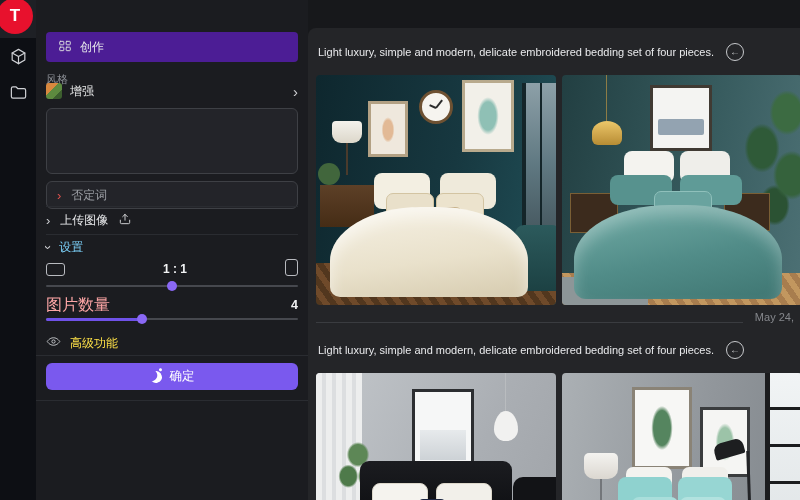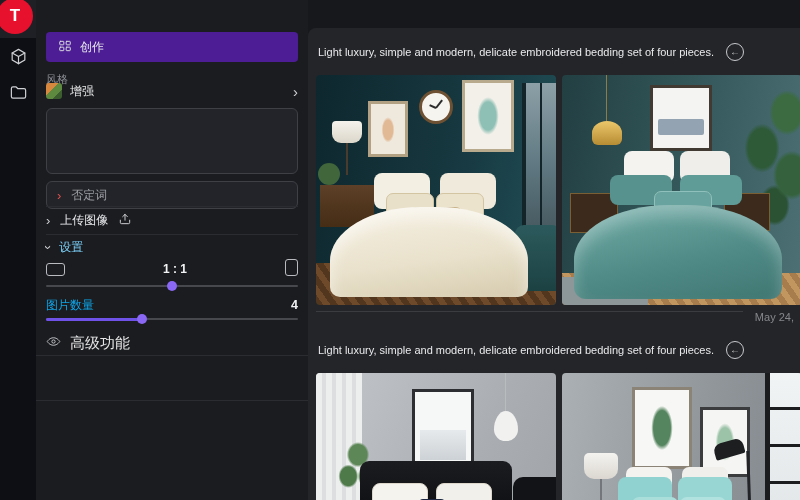--- a/index.html
+++ b/index.html
@@ -54,45 +54,45 @@
   .ratio-ic{border:1.5px solid #b9bbc0;border-radius:3px;cursor:pointer}
   #ratio-land{width:17px;height:11px}
   #ratio-port{width:11px;height:15px;margin-left:auto}
   #aspect-val{flex:1;text-align:center;font-size:12px;font-weight:bold;color:#f2f3f4}
   .slider{height:10px;cursor:pointer}
   .slider .track{position:absolute;left:0;right:0;top:4px;height:2px;background:#46484e;border-radius:2px}
   .slider .fill{position:absolute;left:0;top:3.5px;height:3px;background:#6f52e8;border-radius:2px}
   .slider .knob{position:absolute;top:0;width:10px;height:10px;border-radius:50%;background:#8a68f5;transform:translateX(-5px)}
   #aspect-slider{top:281px}
   #count-row{top:297px;height:16px;display:flex;align-items:center}
-  #count-row .lbl{font-size:12px;color:#0ea5e9}
+  #count-row .lbl{font-size:16px;color:#fca5a5}
   #count-row .val{margin-left:auto;font-size:12.5px;font-weight:bold;color:#f2f3f4}
   #count-slider{top:314px}
   #adv-row{top:334px;height:18px;display:flex;align-items:center;gap:9px;cursor:pointer}
   #adv-row svg{width:15px;height:15px;stroke:#c8cacd;fill:none;stroke-width:1.5}
-  #adv-row .lbl{font-size:15px;color:#e5e5e5}
+  #adv-row .lbl{font-size:12px;color:#fde047}
   .hline{left:0;width:272px;height:1px;background:#2a2c31}
   #confirm{top:363px;height:27px;left:10px;width:252px;border-radius:6px;background:#7a59ee;
        display:flex;align-items:center;justify-content:center;gap:8px;cursor:pointer}
   #confirm .lbl{font-size:12.5px;color:#fff}
   .moon{width:12px;height:12px;border-radius:50%;box-shadow:inset -4px -3px 0 0 #fff;transform:rotate(-18deg);position:relative}
   .moon:after{content:"";position:absolute;right:-2px;top:-1px;width:3px;height:3px;border-radius:50%;background:#fff}
 
   
   #main{left:308px;top:28px;width:492px;height:472px;background:#242528;border-top-left-radius:8px;overflow:hidden}
   .prow{left:10px;height:22px;display:flex;align-items:center;gap:12px}
   .prow .ptxt{font-size:11px;color:#e9eaec}
   .reuse{width:16px;height:16px;border:1px solid #c7c9cc;border-radius:50%;flex:none;display:flex;
          align-items:center;justify-content:center;color:#c7c9cc;font-size:10px;line-height:1;cursor:pointer}
   .imgrow{left:8px;display:flex;gap:6px;overflow:hidden}
   #imgrow1{top:47px;height:230px}
   #imgrow2{top:345px;height:127px}
   #prow1{top:13px}
   #prow2{top:311px}
-  #daterow{top:283px;left:8px;width:480px;height:12px;display:flex;align-items:flex-start}
+  #daterow{top:283px;left:8px;width:480px;height:12px;display:flex;align-items:flex-end}
   #daterow .line{flex:1;height:1px;background:#3a3c40}
   #daterow .dt{margin:0 2px 0 12px;font-size:11px;color:#85878c;white-space:nowrap}
 
   
   .scene{position:relative;width:240px;height:230px;flex:none;border-radius:4px;overflow:hidden;cursor:pointer}
   .scene div{position:absolute}
 
   
   .s1 .wall{inset:0;background:linear-gradient(100deg,#0e272e,#173840 55%,#215058)}
   .s1 .window{right:0;top:8px;width:30px;height:150px;border-left:4px solid #142529;
@@ -273,20 +273,24 @@
     <span>
       <svg viewBox="0 0 24 24" width="15" height="15">
           <path d="M2 12s3.5-6 10-6 10 6 10 6-3.5 6-10 6S2 12 2 12z"></path>
           <circle cx="12" cy="12" r="2.6"></circle>
         </svg>
     </span>
     <span class="lbl">高级功能</span>
   </div>
 
   <div class="ab hline" style="top:355px"></div>
+  <div class="ab" id="confirm">
+    <span class="moon"></span>
+    <span class="lbl">确定</span>
+  </div>
   <div class="ab hline" style="top:400px"></div>
 </div>
 
 <div class="ab" id="main">
 
   <div class="ab prow" id="prow1">
     <span class="ptxt">Light luxury, simple and modern, delicate embroidered bedding set of four pieces.</span>
     <span class="reuse">←</span>
   </div>
 

